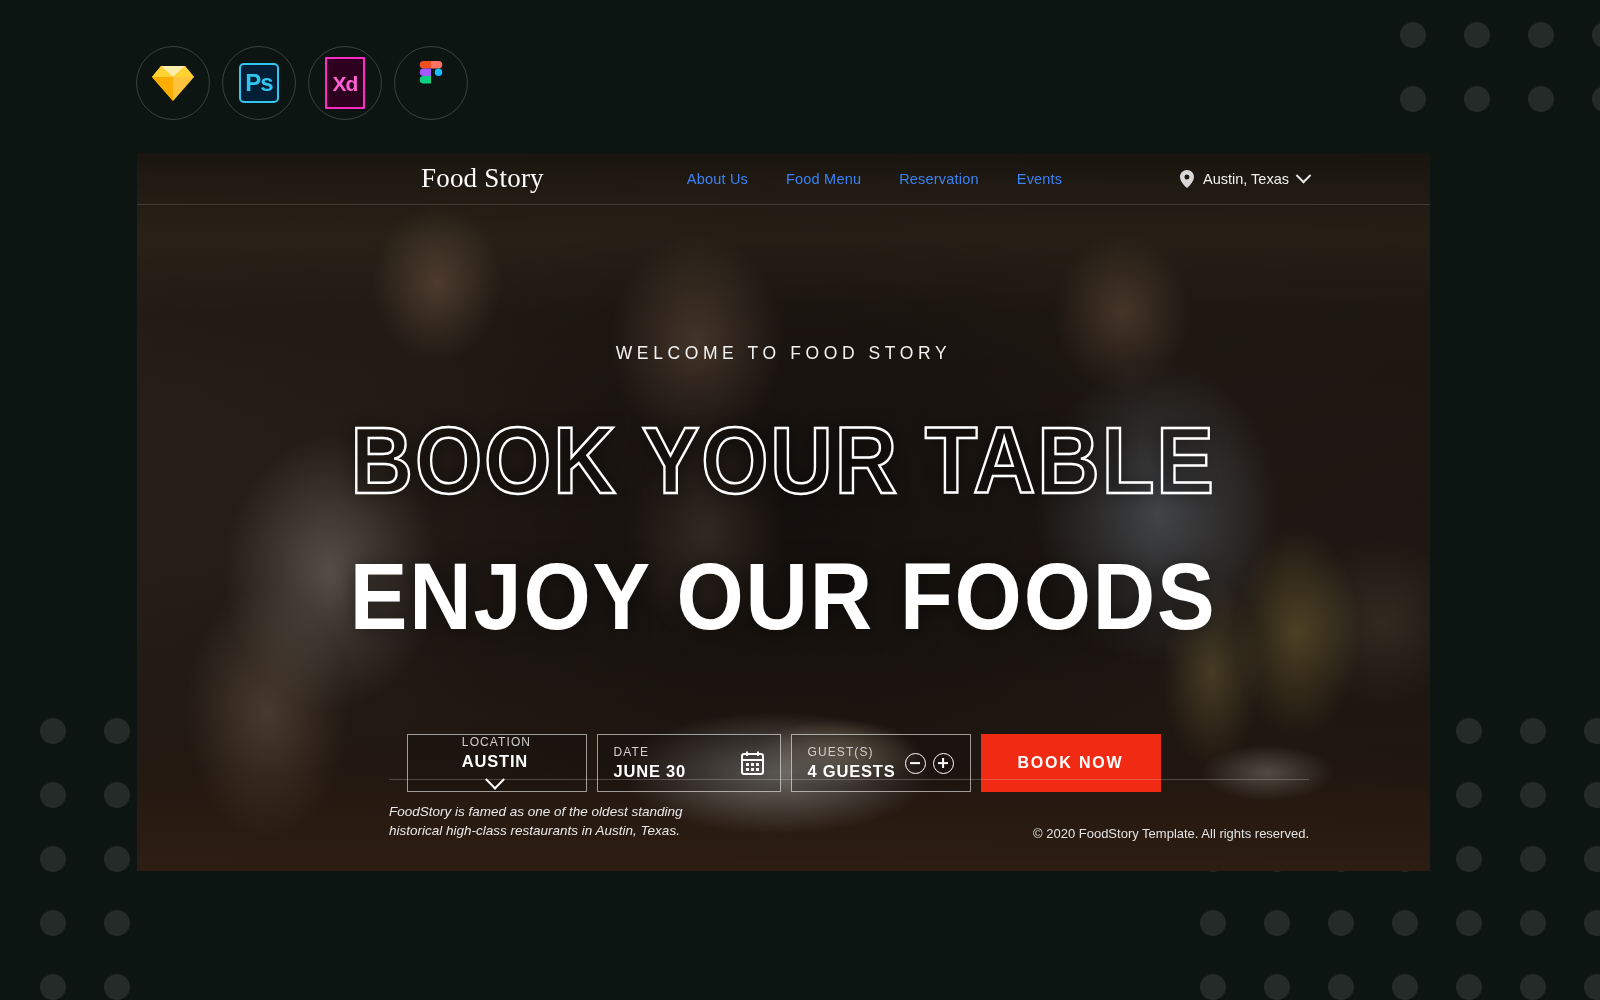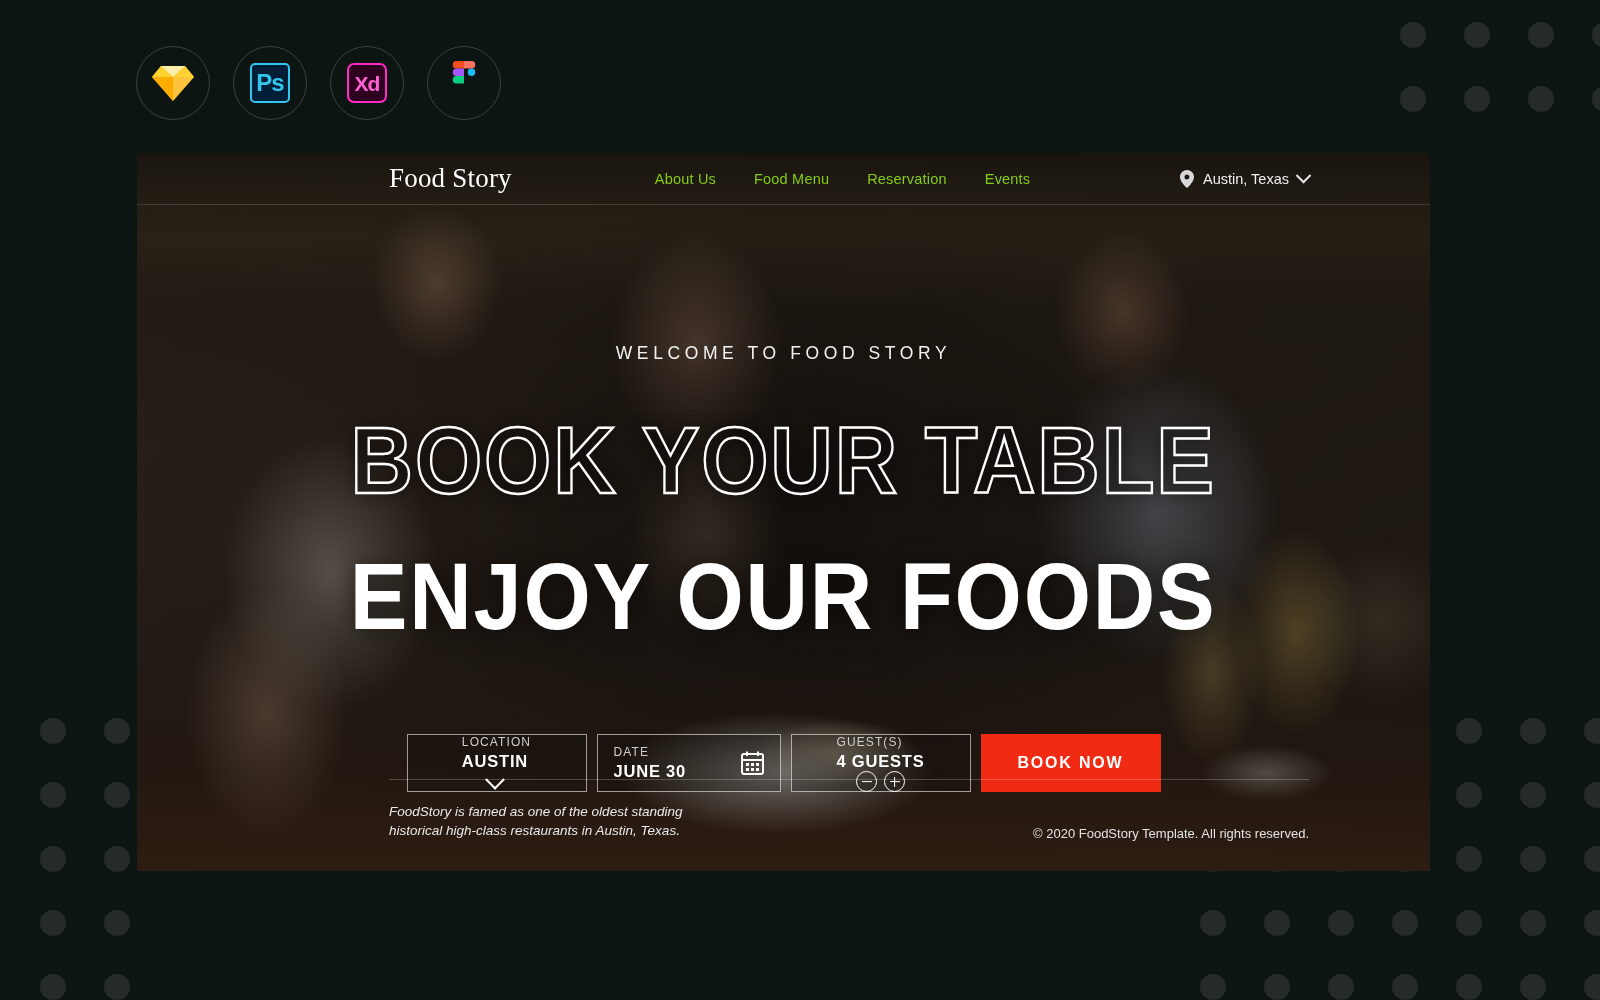--- a/index.html
+++ b/index.html
@@ -32,21 +32,21 @@
   #dots-top-right { top: 22px; left: 1400px; width: 200px; height: 120px; }
   #dots-bottom-left { top: 718px; left: 40px; width: 120px; height: 290px; }
   #dots-bottom-right { top: 718px; left: 1200px; width: 400px; height: 290px; }
 
   
   .tools {
     position: absolute;
     top: 46px;
     left: 136px;
     display: flex;
-    gap: 23px;
+    gap: 12px;
     z-index: 5;
   }
   .tool-badge {
     width: 74px;
     height: 74px;
     border-radius: 50%;
     border: 1px solid #3a4240;
     display: flex;
     align-items: center;
     justify-content: center;
@@ -60,23 +60,23 @@
     background: #001e36;
     display: flex; align-items: center; justify-content: center;
     font-family: "Liberation Sans", sans-serif;
     font-weight: bold;
     font-size: 24px;
     color: #31c5f0;
     letter-spacing: -1px;
     line-height: 1;
   }
   .xd-box {
-    width: 40px; height: 40px;
+    width: 40px; height: 52px;
     border: 2.5px solid #ff2bc2;
-    border-radius: 7px;
+    border-radius: 1px;
     background: #2e001f;
     display: flex; align-items: center; justify-content: center;
     font-family: "Liberation Sans", sans-serif;
     font-weight: bold;
     font-size: 21px;
     color: #ff61d5;
     letter-spacing: -1px;
     line-height: 1;
   }
 
@@ -141,28 +141,29 @@
     padding: 0 0 0 252px;
     border-bottom: 1px solid rgba(255,255,255,0.14);
     z-index: 4;
   }
   .brand {
     font-family: "Liberation Serif", serif;
     font-size: 27px;
     color: #ffffff;
     letter-spacing: 0.2px;
     white-space: nowrap;
+    margin-left: 32px;
   }
   .nav-links {
     display: flex;
     gap: 38px;
     margin-left: 143px;
   }
   .nav-link {
-    color: #84cc16;
+    color: #3b82f6;
     font-size: 14.5px;
     letter-spacing: 0.2px;
     text-decoration: none;
     white-space: nowrap;
   }
   .nav-loc {
     margin-left: auto;
     margin-right: 121px;
     display: flex;
     align-items: center;
@@ -243,21 +244,21 @@
     margin-bottom: 3px;
   }
   .bfield-value {
     color: #ffffff;
     font-size: 16.5px;
     font-weight: bold;
     letter-spacing: 0.8px;
   }
   #field-location { width: 180px; justify-content: space-between; flex-direction: column; }
   #field-date { width: 184px; justify-content: space-between; }
-  #field-guests { width: 180px; justify-content: space-between; flex-direction: column; }
+  #field-guests { width: 180px; justify-content: space-between; }
 
   .chev-lg {
     display: inline-block;
     width: 14px; height: 14px;
     border-right: 2.4px solid #ffffff;
     border-bottom: 2.4px solid #ffffff;
     transform: rotate(45deg) translate(-3px,-3px);
     margin-right: 4px;
   }
   .stepper { display: flex; gap: 7px; align-items: center; }

